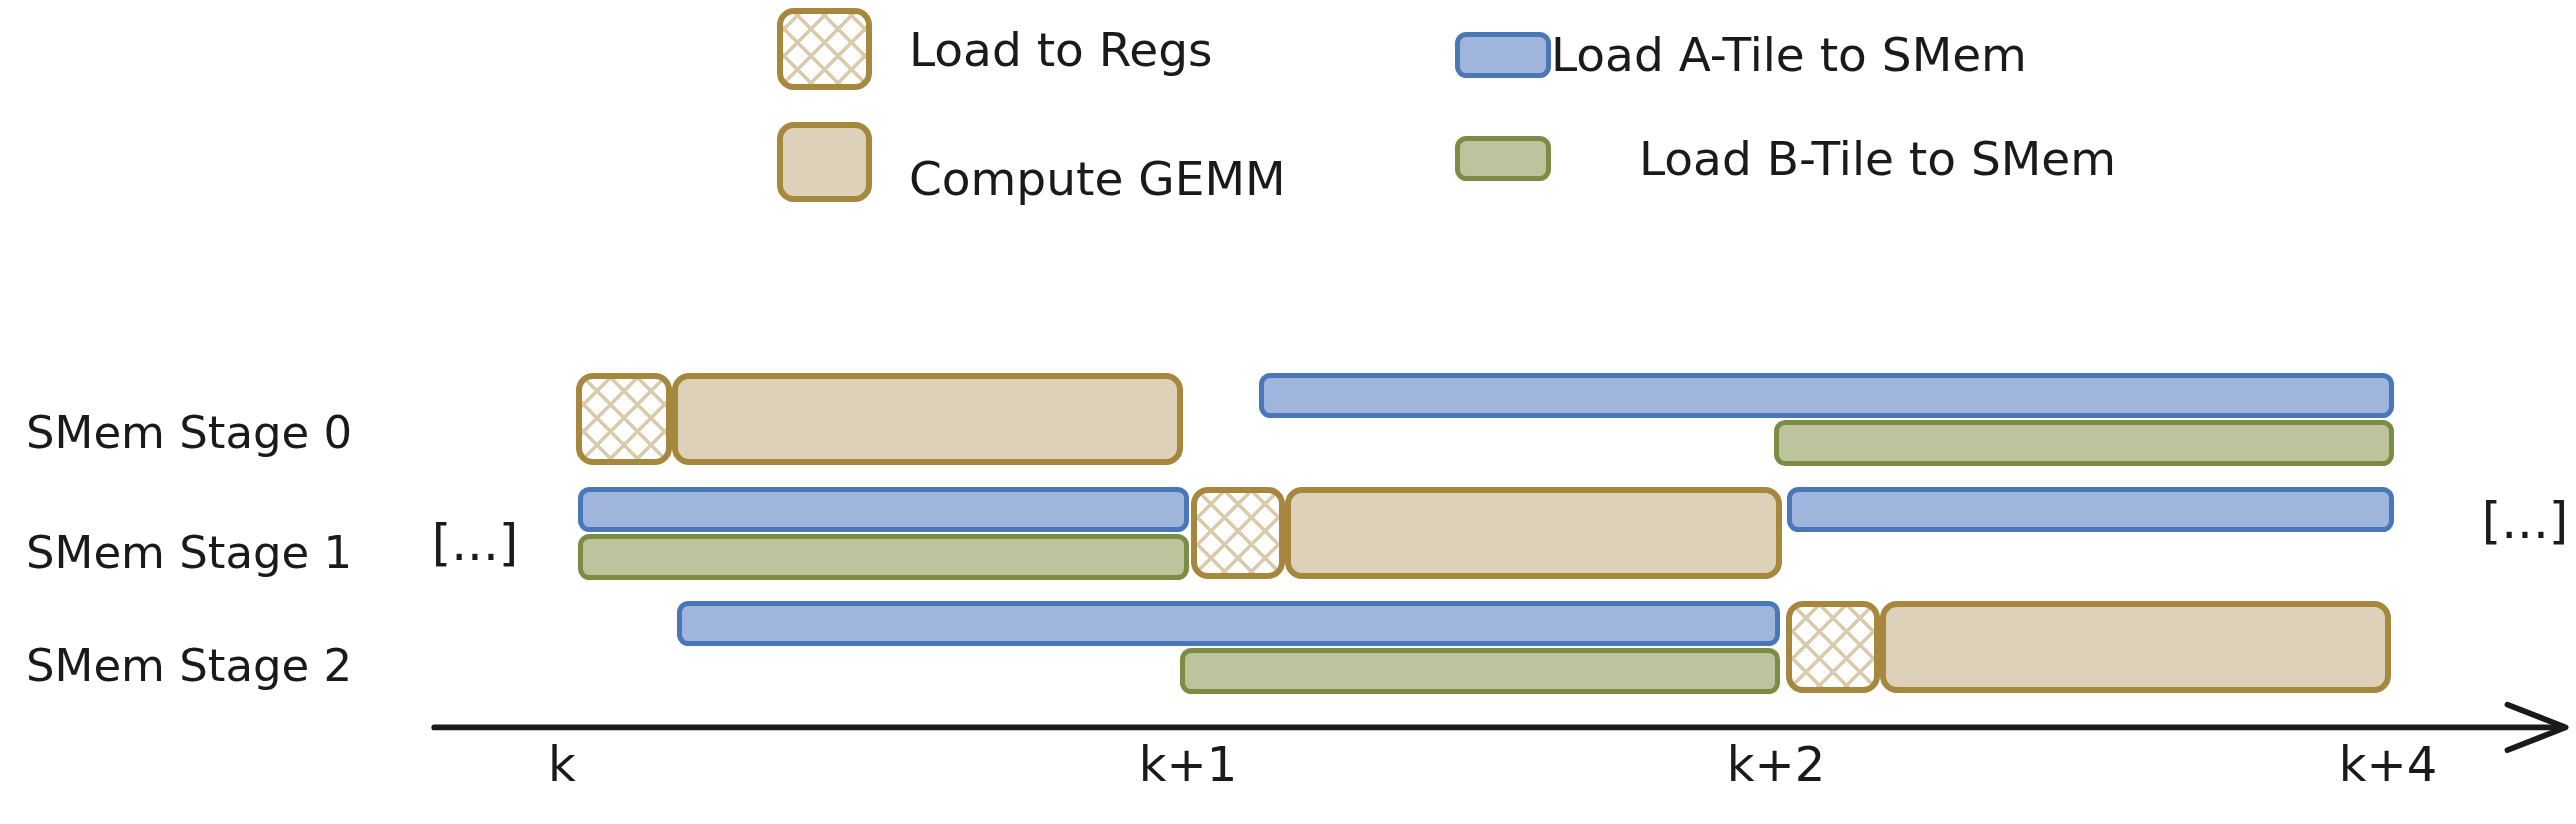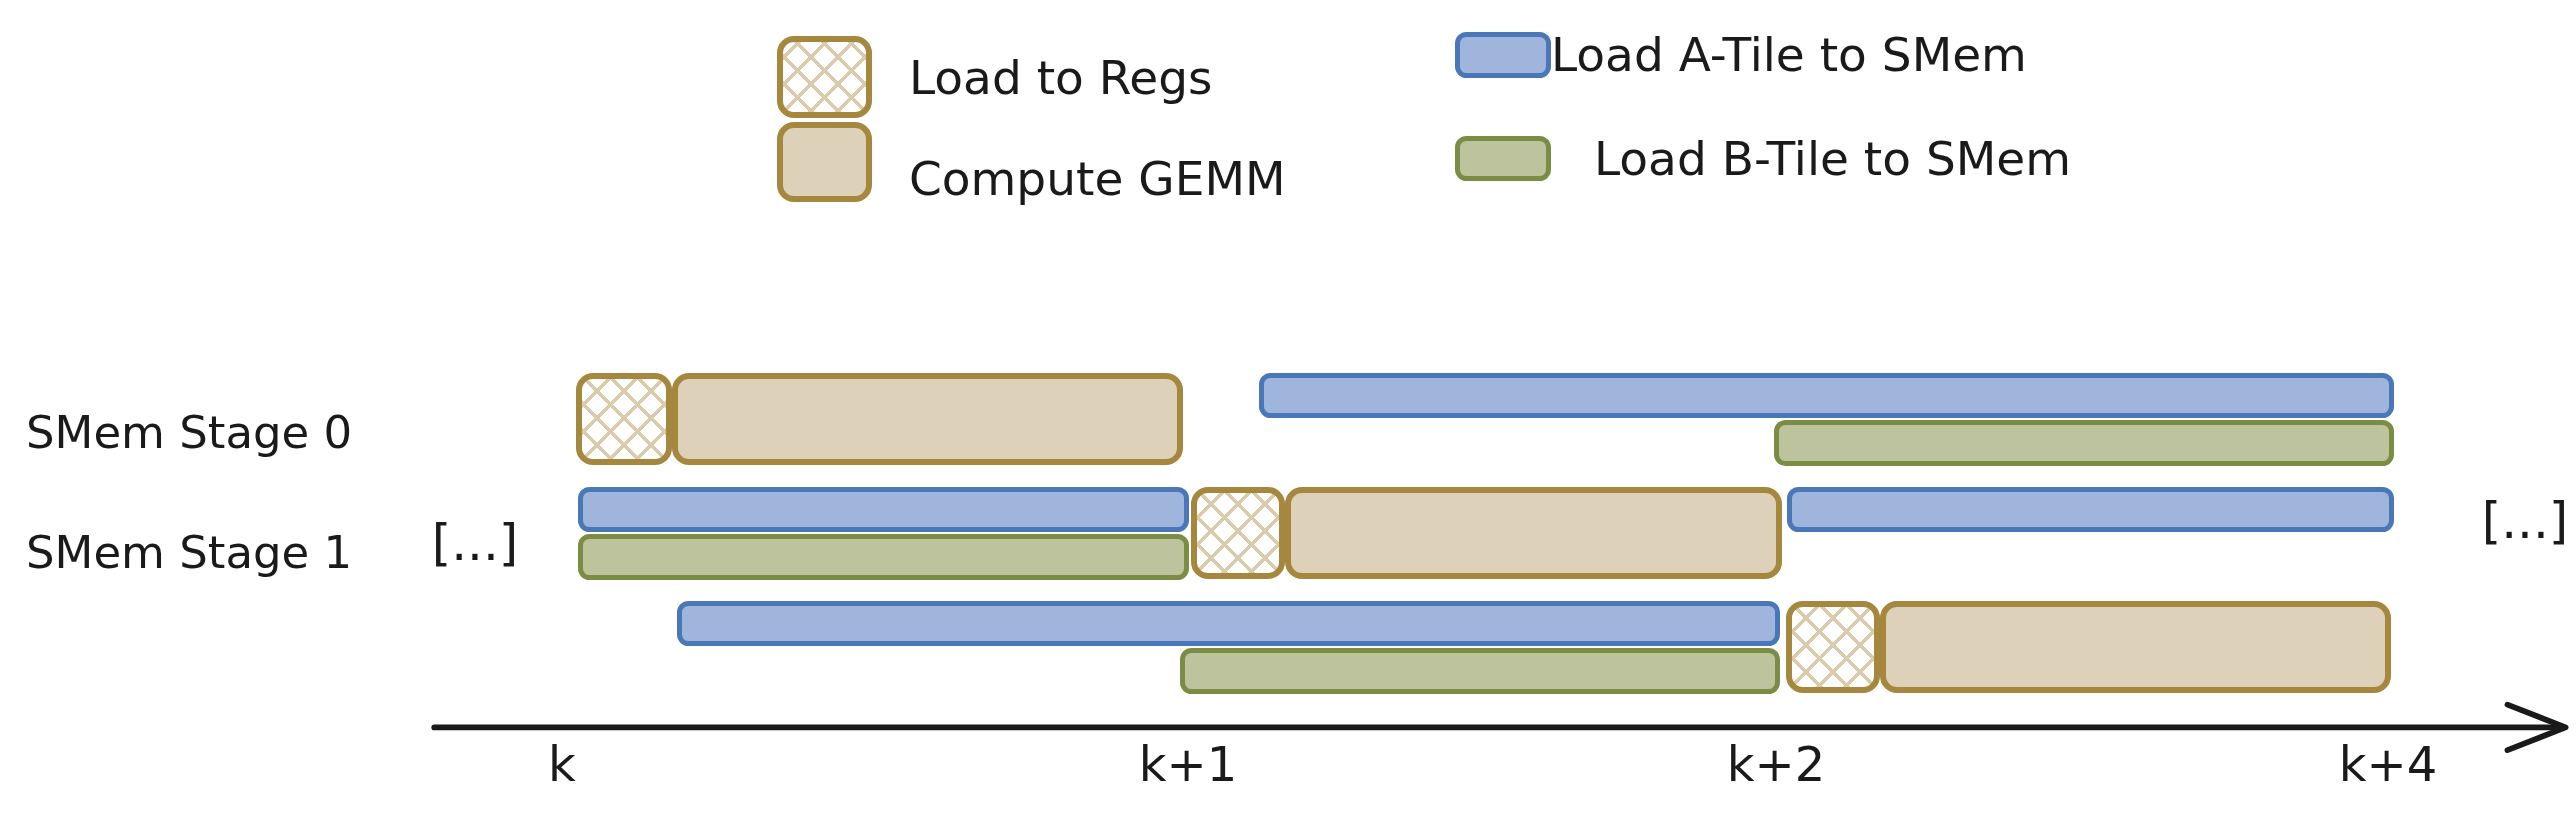--- a/index.html
+++ b/index.html
@@ -69,40 +69,41 @@
     white-space: nowrap;
   }
   .axis-svg { position: absolute; left: 0; top: 699px; }
 </style>
 </head>
 <body>
 
 <div class="fig">
 
   <div>
-    <div class="legend-item" style="left:777px; top:36px; gap:37px;">
+    <div class="legend-item" style="left:777px; top:8px; gap:37px;">
       <span class="legend-swatch bar--hatch" style="width:95px; height:82px;"></span>
       <span class="legend-label">Load to Regs</span>
     </div>
     <div class="legend-item" style="left:777px; top:122px; gap:37px;align-items:flex-end;">
       <span class="legend-swatch bar--gemm" style="width:95px; height:80px;"></span>
       <span class="legend-label">Compute GEMM</span>
     </div>
     <div class="legend-item" style="left:1455px; top:31px; ">
       <span class="legend-swatch bar--atile" style="width:96px; height:46px;"></span>
       <span class="legend-label">Load A-Tile to SMem</span>
     </div>
-    <div class="legend-item" style="left:1455px; top:135px; gap:43px;">
+    <div class="legend-item" style="left:1455px; top:135px; gap:88px;">
       <span class="legend-swatch bar--btile" style="width:96px; height:45px;"></span>
       <span class="legend-label">Load B-Tile to SMem</span>
     </div>
   </div>
 
   <span class="row-label" style="top:404px;">SMem Stage 0</span>
   <span class="row-label" style="top:524px;">SMem Stage 1</span>
+  <span class="row-label" style="top:637px;">SMem Stage 2</span>
 
   <span class="ellipsis" style="left:475px; top:543px;">[...]</span>
   <span class="ellipsis" style="left:2525px; top:521px;">[...]</span>
 
   <div id="bars-layer">
       <div class="bar bar--hatch" style="left: 576px; top: 373px; width: 96px; height: 92px;"></div>
       <div class="bar bar--gemm" style="left: 672px; top: 373px; width: 511px; height: 92px;"></div>
       <div class="bar bar--atile" style="left: 1259px; top: 373px; width: 1135px; height: 45px;"></div>
       <div class="bar bar--btile" style="left: 1774px; top: 420px; width: 620px; height: 46px;"></div>
       <div class="bar bar--atile" style="left: 578px; top: 487px; width: 611px; height: 45px;"></div>

